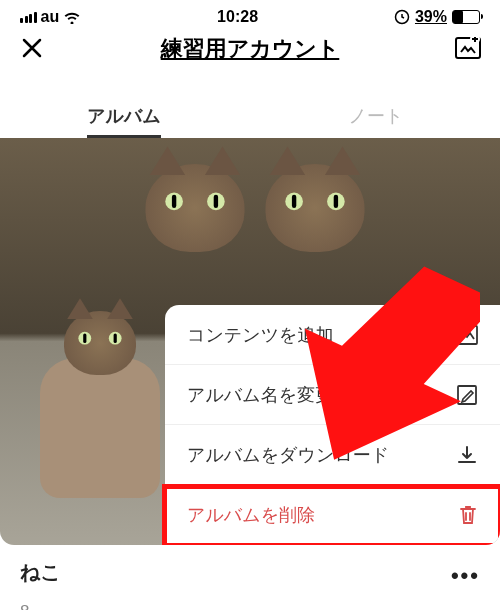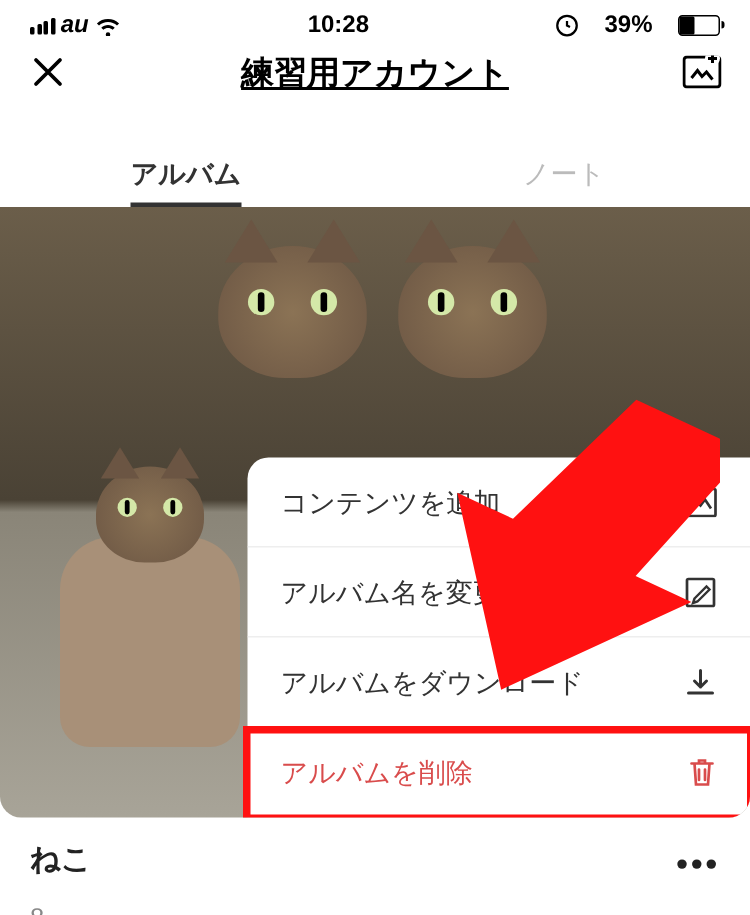--- a/index.html
+++ b/index.html
@@ -1,20 +1,20 @@
 <!DOCTYPE html>
 <html><head>
   <meta charset="utf-8">
   <style>
     * { margin: 0; padding: 0; box-sizing: border-box; }
     html, body { width: 500px; height: 610px; font-family: -apple-system, "Hiragino Sans", sans-serif; background: #fff; overflow: hidden; }
     
     .status-bar { height: 34px; display: flex; align-items: center; justify-content: space-between; padding: 0 20px; font-size: 16px; font-weight: 600; }
-    .status-left { display: flex; align-items: center; gap: 4px; font-style: italic; }
-    .status-right { display: flex; align-items: center; gap: 17px; }
+    .status-left { display: flex; align-items: center; gap: 4px; }
+    .status-right { display: flex; align-items: center; gap: 5px; text-decoration: underline; }
     .sig { display: flex; align-items: flex-end; gap: 1.5px; }
     .sig span { width: 3px; background: #000; border-radius: 1px; }
     .sig span:nth-child(1){height:5px} .sig span:nth-child(2){height:7px} .sig span:nth-child(3){height:9px} .sig span:nth-child(4){height:11px}
     .battery { width: 28px; height: 14px; border: 1.5px solid #000; border-radius: 3px; position: relative; }
     .battery::after { content:''; position:absolute; right:-4px; top:3px; width:2px; height:5px; background:#000; border-radius:0 2px 2px 0; }
     .battery-fill { height:100%; width:39%; background:#000; border-radius:1px; }
     
     .header { height: 58px; display:flex; align-items:flex-start; justify-content:space-between; padding: 0 18px; text-decoration: underline; }
     .header-title { font-size: 22px; font-weight: 700; }
     .header-icon { width:28px; height:28px; display:flex; align-items:center; justify-content:center; }

